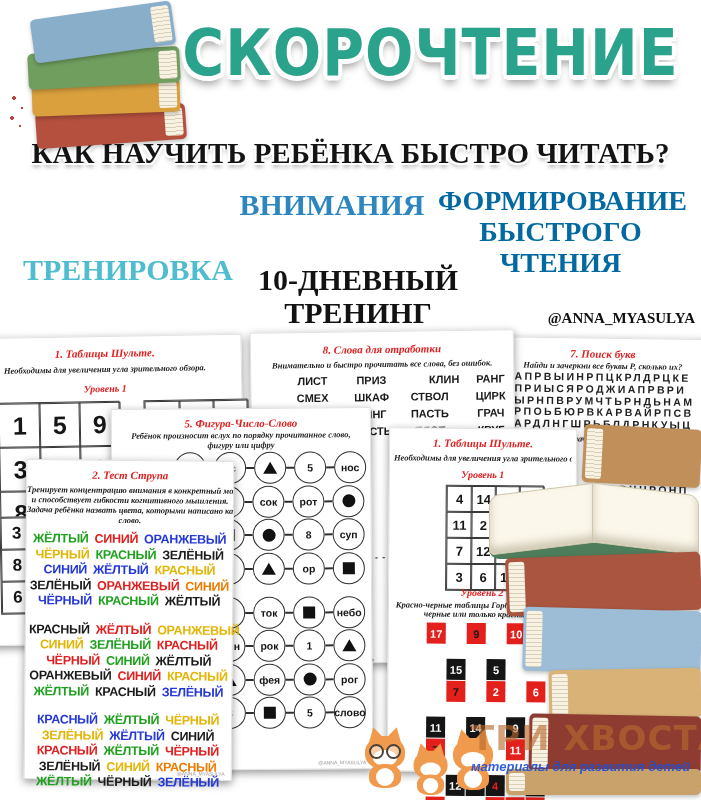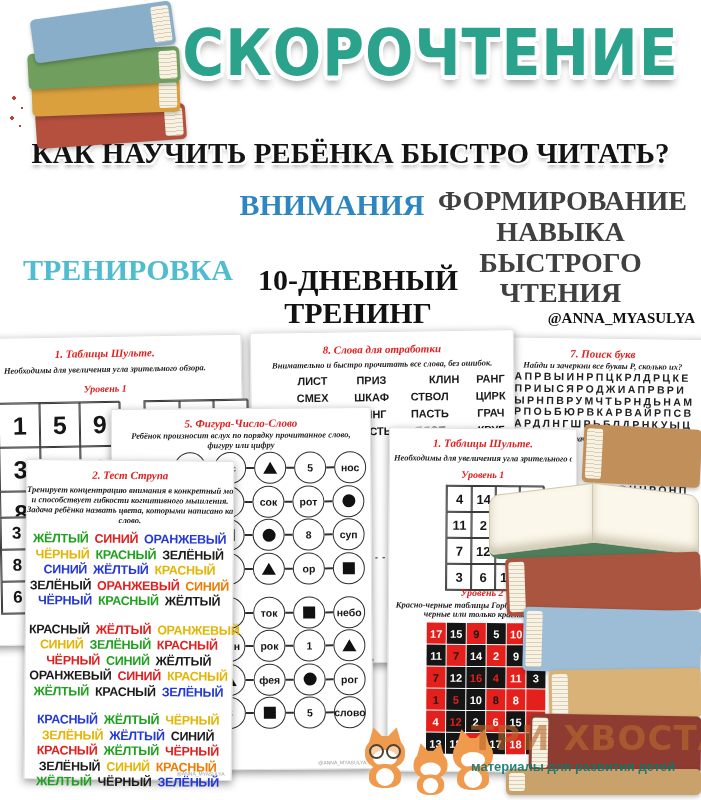--- a/index.html
+++ b/index.html
@@ -78,21 +78,21 @@
   .lrows1{position:absolute;left:12px;top:33px;width:220px;}
   .lrow{font-weight:bold;font-size:10.5px;letter-spacing:2.4px;color:#222;line-height:11.8px;
     white-space:nowrap;}
   .lq2{position:absolute;left:0;top:95px;width:100%;}
   .lrows2{position:absolute;left:88px;top:110px;}
   .lfrags{position:absolute;left:0;top:206px;width:195px;text-align:right;}
 
   
   .cgrid{display:grid;gap:1px;background:#fff;}
   .ccell{display:flex;align-items:center;justify-content:center;font-weight:bold;font-size:11px;text-align:center;}
-  .bg-r{background:#E3201B;} .bg-b{background:#151515;}
+  .bg-r{background:#E3201B;} .bg-b{background:#151515;margin-top:36px;}
   .fg-w{color:#fff;} .fg-k{color:#161616;} .fg-r{color:#E3201B;}
 
   
   .book{position:absolute;border-radius:5px;box-shadow:0 2px 4px rgba(0,0,0,.25);}
   .book .pagesL{position:absolute;left:3px;top:4px;bottom:4px;width:16px;border-radius:3px;
     background:repeating-linear-gradient(180deg,#f7f2e4 0 3px,#d8cfb4 3px 4px);}
   .book .pagesR{position:absolute;right:3px;top:4px;bottom:4px;width:18px;border-radius:3px;
     background:repeating-linear-gradient(180deg,#f7f2e4 0 3px,#d8cfb4 3px 4px);}
   .books-tl{position:absolute;left:22px;top:6px;width:165px;height:142px;z-index:2;}
   .books-br{position:absolute;right:0;bottom:0;width:225px;height:385px;z-index:7;}
@@ -105,21 +105,21 @@
   .speckles{position:absolute;left:-14px;top:86px;width:22px;height:40px;
     background:radial-gradient(circle 2px at 6px 6px,#c2403a 98%,transparent),
                radial-gradient(circle 1.5px at 14px 16px,#c2403a 98%,transparent),
                radial-gradient(circle 2px at 4px 26px,#c2403a 98%,transparent),
                radial-gradient(circle 1.5px at 12px 34px,#c2403a 98%,transparent);}
 
   
   .logo{position:absolute;right:4px;bottom:6px;width:338px;height:82px;z-index:8;}
   .brand{position:absolute;left:112px;top:6px;font-family:"DejaVu Sans",sans-serif;
     font-weight:bold;font-size:34px;letter-spacing:1px;color:#B96A2E;opacity:.62;white-space:nowrap;}
-  .tagline{position:absolute;left:112px;top:47px;font-weight:bold;font-size:13px;color:#0f766e;opacity:.9;}
+  .tagline{position:absolute;left:112px;top:47px;font-weight:bold;font-size:13px;color:#1d4ed8;opacity:.9;font-style:italic;}
   .fox{position:absolute;}
   .fox .head{position:absolute;left:6px;top:10px;width:40px;height:33px;background:#F09A4E;
     border-radius:48% 48% 44% 44%;}
   .fox .head:before,.fox .head:after{content:"";position:absolute;top:-9px;width:0;height:0;
     border-left:8px solid transparent;border-right:8px solid transparent;border-bottom:14px solid #F09A4E;}
   .fox .head:before{left:2px;transform:rotate(-14deg);}
   .fox .head:after{right:2px;transform:rotate(14deg);}
   .fox .muzzle{position:absolute;left:14px;top:24px;width:24px;height:16px;background:#fff;
     border-radius:50%;}
   .fox .body{position:absolute;left:10px;top:38px;width:32px;height:24px;background:#F09A4E;
@@ -150,23 +150,22 @@
         <div class="pagesR"></div>
       </div>
   </div>
 
   <div class="main-title">СКОРОЧТЕНИЕ</div>
   <div class="sub-title">КАК НАУЧИТЬ РЕБЁНКА БЫСТРО ЧИТАТЬ?</div>
 
   <div class="benefit b-attention" style="color:#2E86C1;">
     <div>ВНИМАНИЯ</div>
   </div>
-  <div class="benefit b-skill" style="color:#404040;">
+  <div class="benefit b-skill" style="color:#0369a1;">
     <div>ФОРМИРОВАНИЕ</div>
-    <div>НАВЫКА</div>
     <div>БЫСТРОГО</div>
     <div>ЧТЕНИЯ</div>
   </div>
   <div class="benefit b-memory" style="color:#4FBCCF;">
     <div>ТРЕНИРОВКА</div>
   </div>
   <div class="benefit b-tenday" style="color:#121212;">
     <div>10-ДНЕВНЫЙ</div>
     <div>ТРЕНИНГ</div>
   </div>

